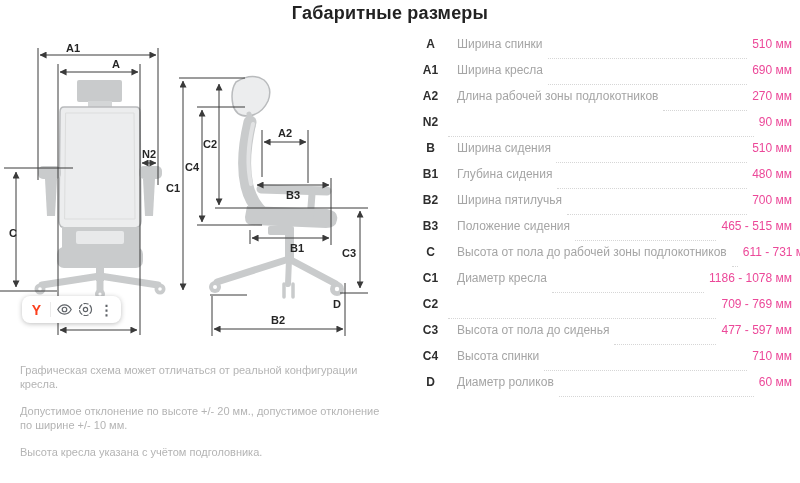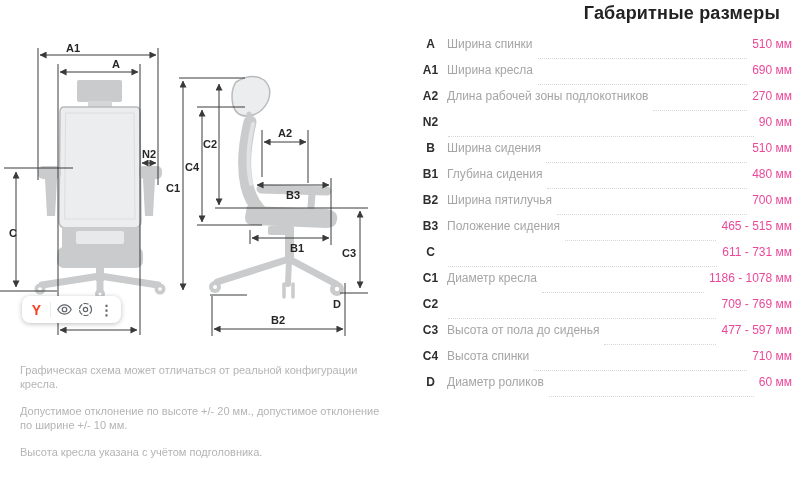--- a/index.html
+++ b/index.html
@@ -1,31 +1,31 @@
 <!DOCTYPE html>
 <html><head>
 <meta charset="utf-8">
 <style>
   html,body{margin:0;padding:0;background:#fff;}
   body{font-family:"Liberation Sans",sans-serif;}
   .canvas{position:relative;width:800px;height:483px;background:#fff;overflow:hidden;border-bottom:1px solid #e4e4e4;}
-  .title{position:absolute;top:3px;left:0;width:780px;text-align:right;font-size:18px;font-weight:bold;color:#222;margin:0;letter-spacing:.2px;}
+  .title{position:absolute;top:3px;left:0;width:780px;text-align:center;font-size:18px;font-weight:bold;color:#222;margin:0;letter-spacing:.2px;}
   .diagram-svg{position:absolute;left:0;top:0;}
   .dimlbl text{font-family:"Liberation Sans",sans-serif;font-size:11px;font-weight:bold;fill:#262626;}
   .dims line{stroke:#3a3a3a;stroke-width:1;}
   .toolbar{position:absolute;left:22px;top:296px;height:27px;background:#fff;border-radius:8px;
            box-shadow:0 1px 5px rgba(0,0,0,.25);display:flex;align-items:center;padding:0 5px;gap:2px;z-index:5;}
   .tbtn{display:flex;align-items:center;justify-content:center;width:19px;height:21px;border:none;background:none;padding:0;cursor:pointer;border-radius:4px;}
   .ylogo{color:#fc3f1d;font-weight:bold;font-size:14px;line-height:1;}
   .tsep{width:1px;height:15px;background:#ebebeb;margin:0 2px;}
   .tdots{color:#5f6368;font-size:14px;font-weight:bold;line-height:1;}
   .specs{position:absolute;left:418px;top:37px;width:374px;}
   .row{display:flex;align-items:baseline;height:26px;font-size:12px;}
   .row .k{width:25px;flex:none;font-weight:bold;color:#2e2e2e;text-align:center;}
-  .row .l{color:#a5a5a5;margin-left:4px;white-space:nowrap;}
+  .row .l{color:#a5a5a5;margin-left:14px;white-space:nowrap;}
   .row .dots{flex:1;border-bottom:1.5px dotted #d6d6d6;margin:0 5px 4px 5px;align-self:flex-end;min-width:6px;}
   .row .v{color:#ec4899;white-space:nowrap;}
   .notes{position:absolute;left:4px;top:363px;width:386px;}
   .notes p{margin:0 0 13px 16px;font-size:11px;line-height:14px;color:#b4b4b4;}
 </style>
 </head>
 <body>
 
 <div class="canvas">
 
@@ -198,20 +198,21 @@
       <span class="v">700 мм</span>
     </div>
     <div class="row">
       <span class="k">B3</span>
       <span class="l">Положение сидения</span>
       <span class="dots"></span>
       <span class="v">465 - 515 мм</span>
     </div>
     <div class="row">
       <span class="k">C</span>
+      <span class="l">Высота от пола до рабочей зоны подлокотников</span>
       <span class="dots"></span>
       <span class="v">611 - 731 мм</span>
     </div>
     <div class="row">
       <span class="k">C1</span>
       <span class="l">Диаметр кресла</span>
       <span class="dots"></span>
       <span class="v">1186 - 1078 мм</span>
     </div>
     <div class="row">

